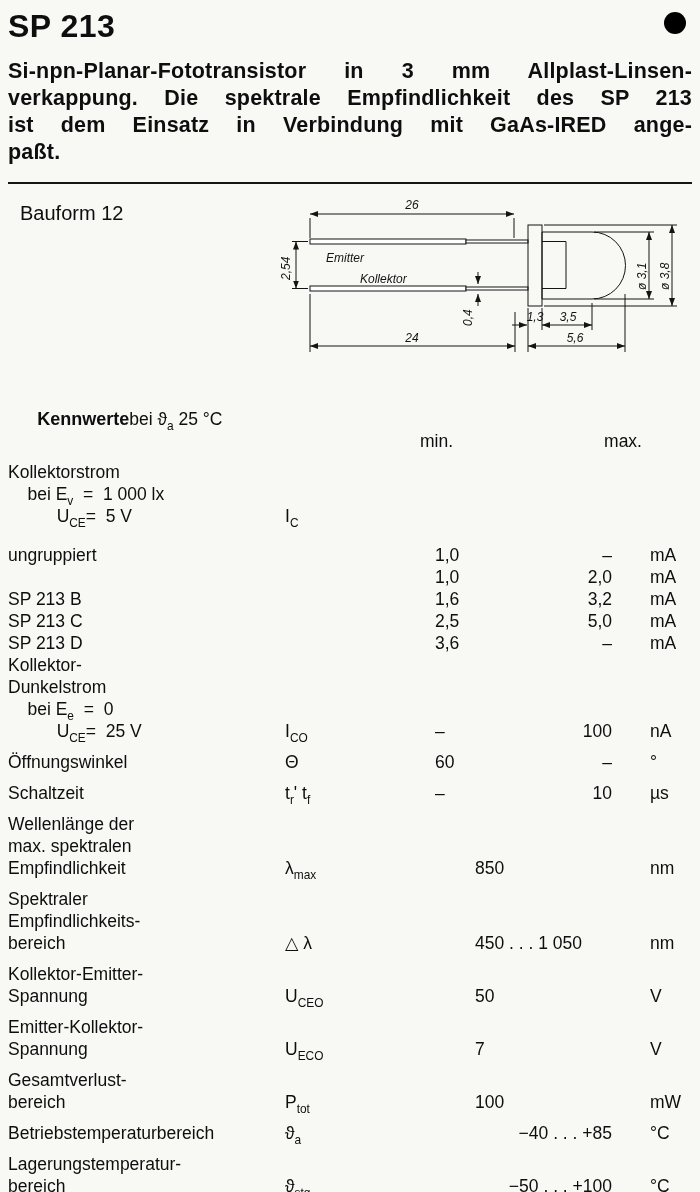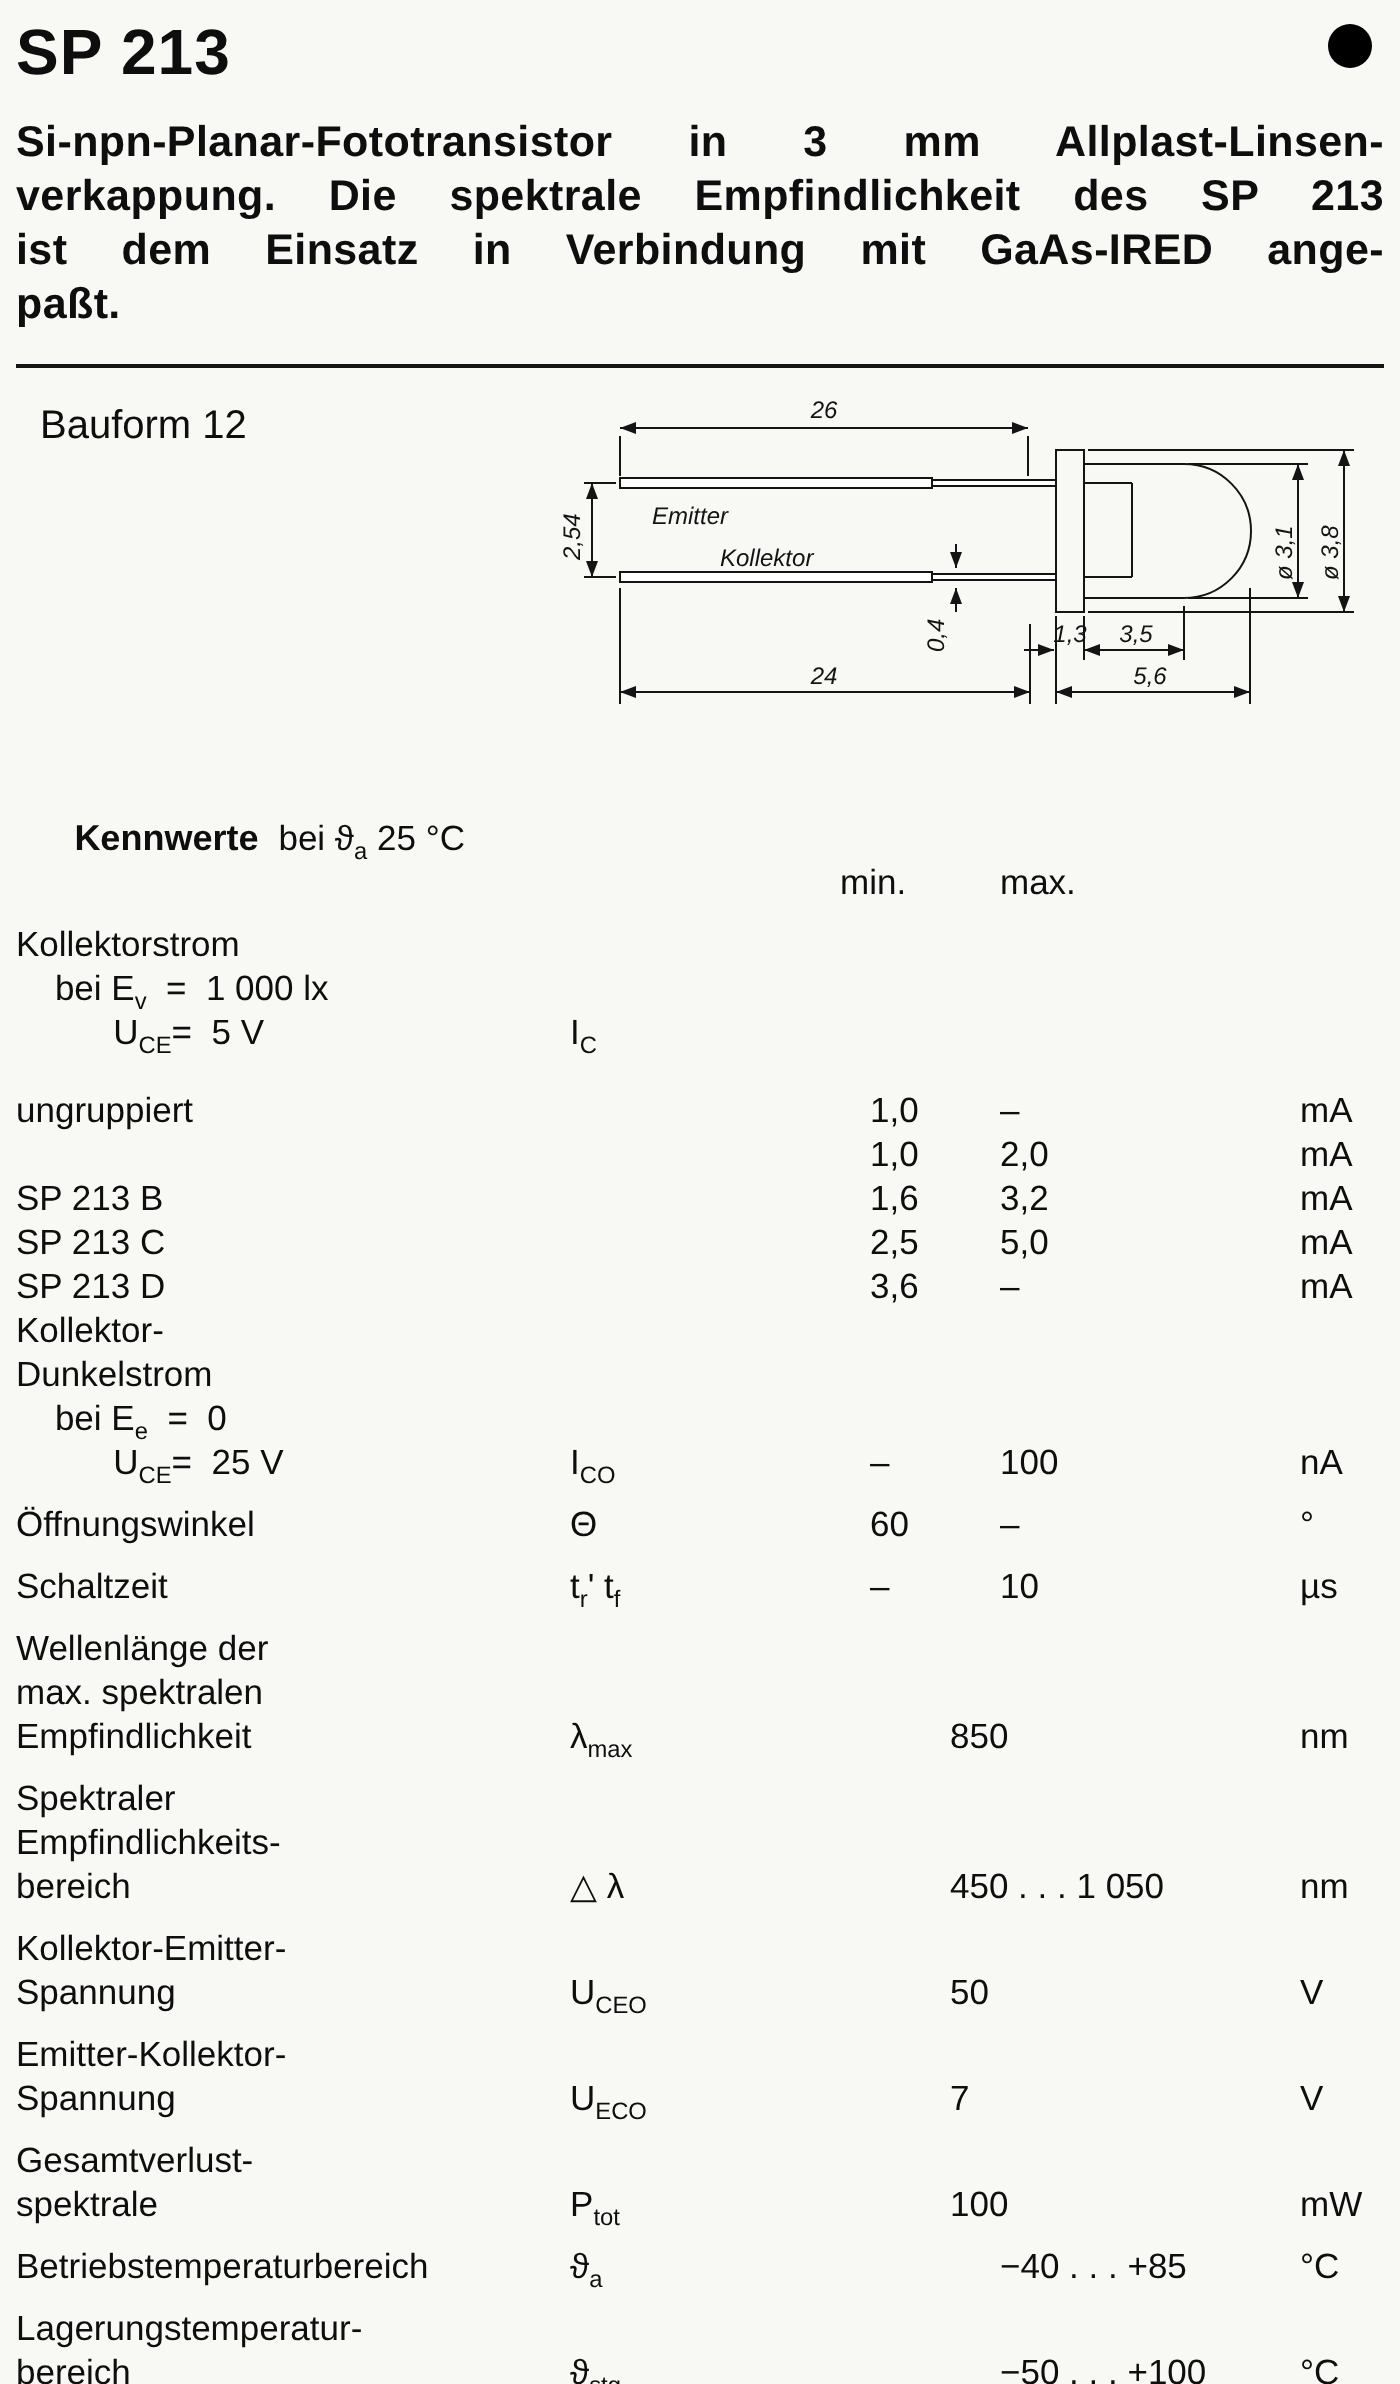--- a/index.html
+++ b/index.html
@@ -26,27 +26,27 @@
     display:grid;
     grid-template-columns:277px 150px 65px 112px 38px 45px;
     align-items:end;
     margin-top:9px;
     font-size:17.5px;line-height:22px;
   }
   .trow.mt0{margin-top:0}
   .trow.mtlg{margin-top:17px}
   .header-row{margin-top:0;margin-bottom:8px}
   .hd{font-weight:700;font-size:18px}
-  .hc{font-weight:400;margin-left:10px}
+  .hc{font-weight:400;}
   .c-label{grid-column:1;white-space:pre-wrap}
   .c-label.wide{grid-column:1/3}
   .c-sym{grid-column:2}
   .c-min{grid-column:3;white-space:nowrap}
   .c-min.single{padding-left:40px}
-  .c-max{grid-column:4;white-space:nowrap}
+  .c-max{grid-column:4;text-align:right;white-space:nowrap}
   .c-unit{grid-column:6}
   .header-row .c-min{margin-left:-15px}
   .header-row .c-max{margin-right:-30px}
 </style>
 </head>
 <body>
 
 <header>
   <div class="title">SP 213</div>
   <div class="corner-dot"></div>
@@ -241,21 +241,21 @@
       <div class="trow">
         <div class="c-label">Emitter-Kollektor-
 Spannung</div>
         <div class="c-sym">U<sub>ECO</sub></div>
         <div class="c-min single">7</div>
         <div class="c-max"></div>
         <div class="c-unit">V</div>
       </div>
       <div class="trow">
         <div class="c-label">Gesamtverlust-
-spektrale</div>
+bereich</div>
         <div class="c-sym">P<sub>tot</sub></div>
         <div class="c-min single">100</div>
         <div class="c-max"></div>
         <div class="c-unit">mW</div>
       </div>
       <div class="trow">
         <div class="c-label">Betriebstemperaturbereich</div>
         <div class="c-sym">ϑ<sub>a</sub></div>
         <div class="c-min"></div>
         <div class="c-max">−40 . . . +85</div>

